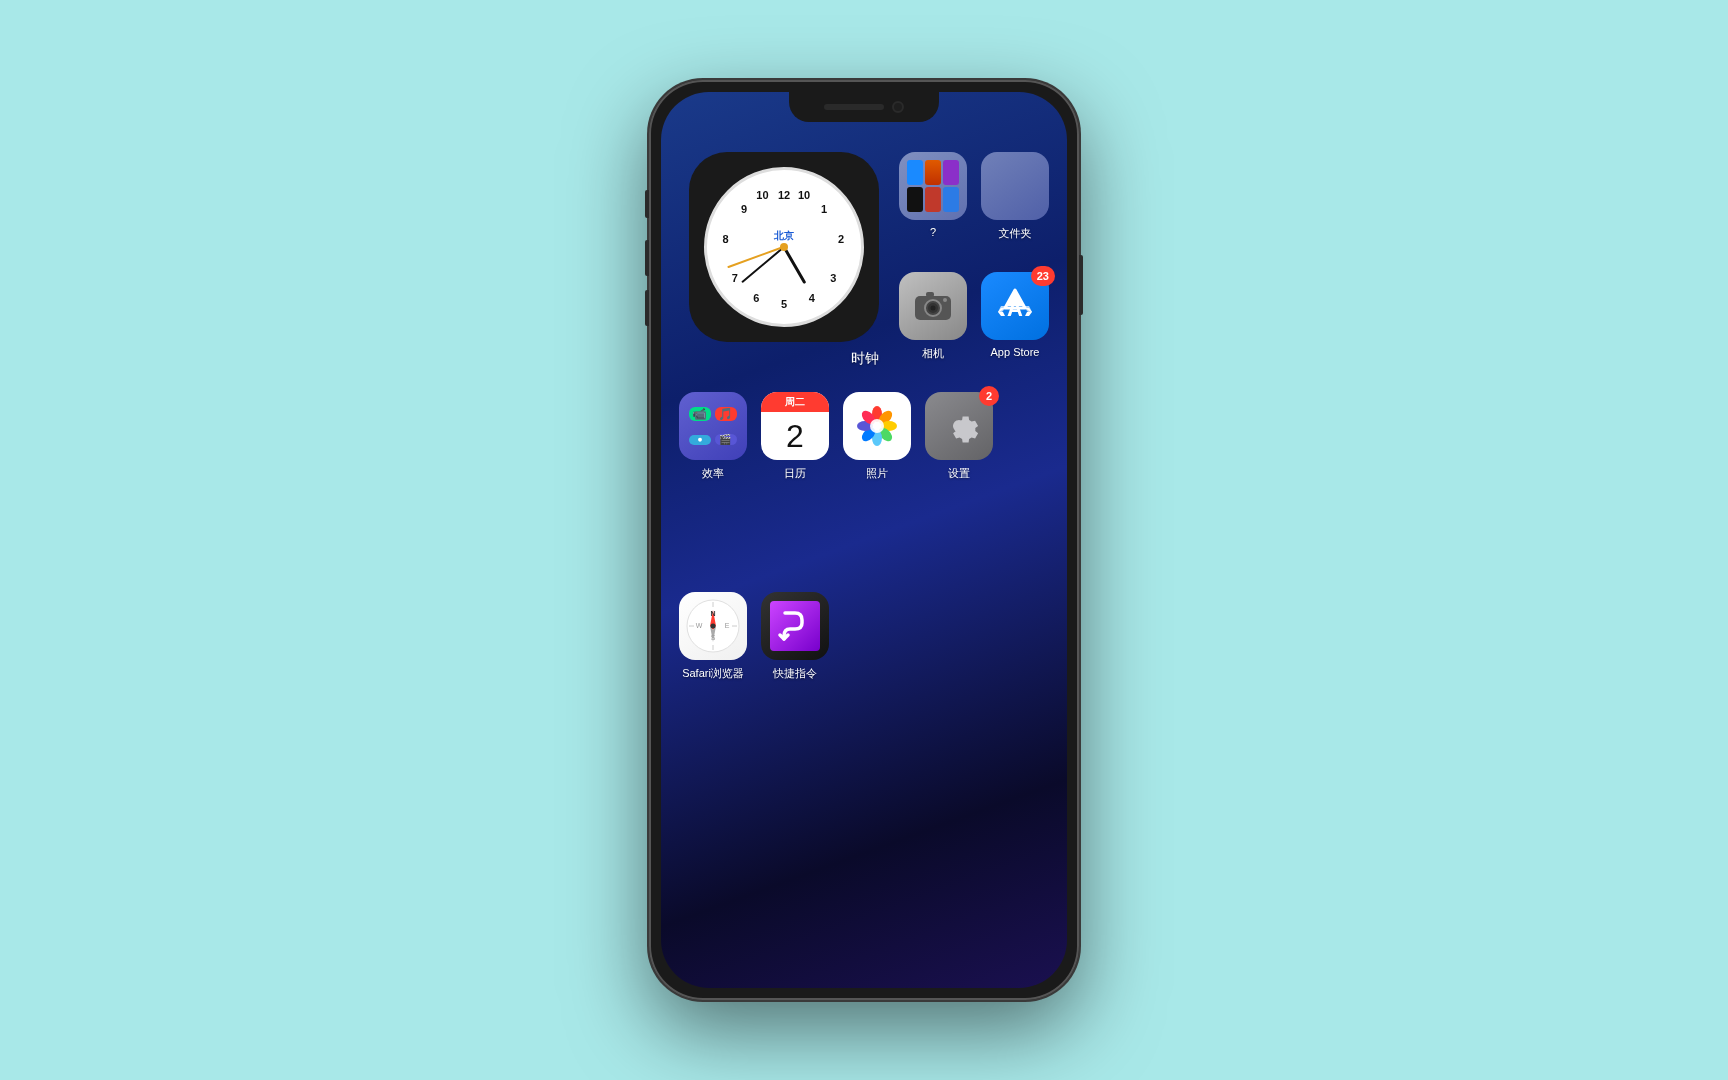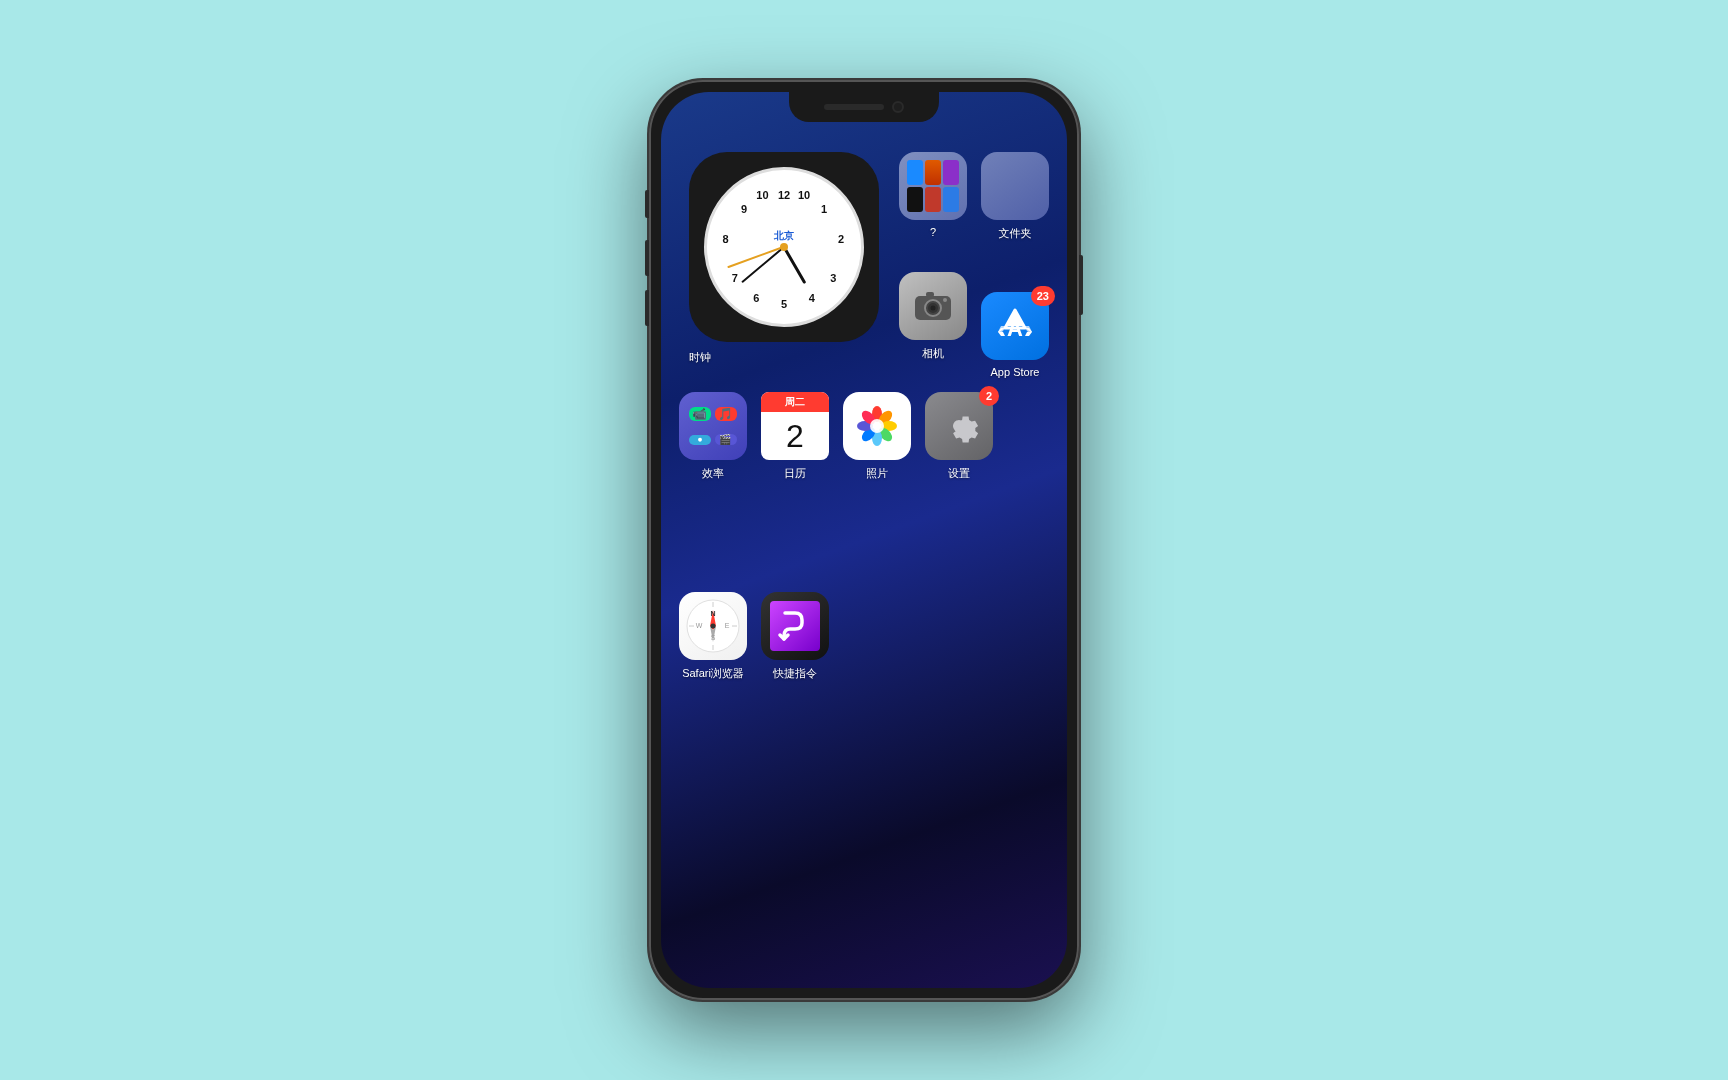--- a/index.html
+++ b/index.html
@@ -315,21 +315,20 @@
       grid-template-rows: repeat(2, 1fr);
       gap: 2px;
       padding: 8px;
     }
 
     .icon-camera {
       background: linear-gradient(145deg, #c0c0c0, #888);
     }
     .icon-appstore {
       background: linear-gradient(145deg, #1a8aff, #0070e0);
-      margin-top: 20px;
     }
     .cal-header {
       width: 100%;
       background: #ff3b30;
       color: white;
       font-size: 10px;
       font-weight: 600;
       text-align: center;
       padding: 3px 0;
       flex-shrink: 0;
@@ -417,21 +416,21 @@
             
           </g>
         </svg>
 
         <div class="hand-hour"></div>
         <div class="hand-minute"></div>
         <div class="hand-second"></div>
         <div class="center-dot"></div>
       </div>
     </div>
-    <div style="position:absolute;top:258px;left:28px;color:white;font-size:11px;text-align:left;width:190px;text-shadow:0 1px 2px rgba(0,0,0,0.5);">时钟</div>
+    <div style="position:absolute;top:258px;left:28px;color:white;font-size:14px;text-align:right;width:190px;text-shadow:0 1px 2px rgba(0,0,0,0.5);">时钟</div>
 
     <div style="position:absolute;top:60px;right:18px;display:flex;gap:14px;">
 
       <div class="app-item">
         <div class="app-icon icon-folder">
 
           <div class="fold-mini" style="background:#1a8aff;"></div>
           <div class="fold-mini" style="background:linear-gradient(#e05a00,#c03000);"></div>
           <div class="fold-mini" style="background:#8B2FC9;"></div>
           <div class="fold-mini" style="background:#111;"></div>
@@ -501,21 +500,21 @@
         <div class="app-icon" style="background:linear-gradient(145deg,#6060d0,#4040b8);display:grid;grid-template-columns:repeat(2,1fr);gap:4px;padding:10px;">
           <div style="background:#00dd88;border-radius:6px;display:flex;align-items:center;justify-content:center;font-size:12px;">📹</div>
           <div style="background:#ff3b30;border-radius:6px;display:flex;align-items:center;justify-content:center;font-size:12px;">🎵</div>
           <div style="background:#34aadc;border-radius:6px;display:flex;align-items:center;justify-content:center;font-size:8px;color:white;">⏺</div>
           <div style="background:#5856d6;border-radius:6px;display:flex;align-items:center;justify-content:center;font-size:10px;">🎬</div>
         </div>
         <span class="app-label">效率</span>
       </div>
 
       <div class="app-item">
-        <div class="app-icon" style="background:white;border-radius:8px;overflow:hidden;flex-direction:column;padding:0;width:68px;height:68px;display:flex;">
+        <div class="app-icon" style="background:white;border-radius:16px;overflow:hidden;flex-direction:column;padding:0;width:68px;height:68px;display:flex;">
           <div class="cal-header">周二</div>
           <div class="cal-date">2</div>
         </div>
         <span class="app-label">日历</span>
       </div>
 
       <div class="app-item">
         <div class="app-icon icon-photos">
           <svg class="photos-flower" viewBox="0 0 52 52">
             <g transform="translate(26,26)">

